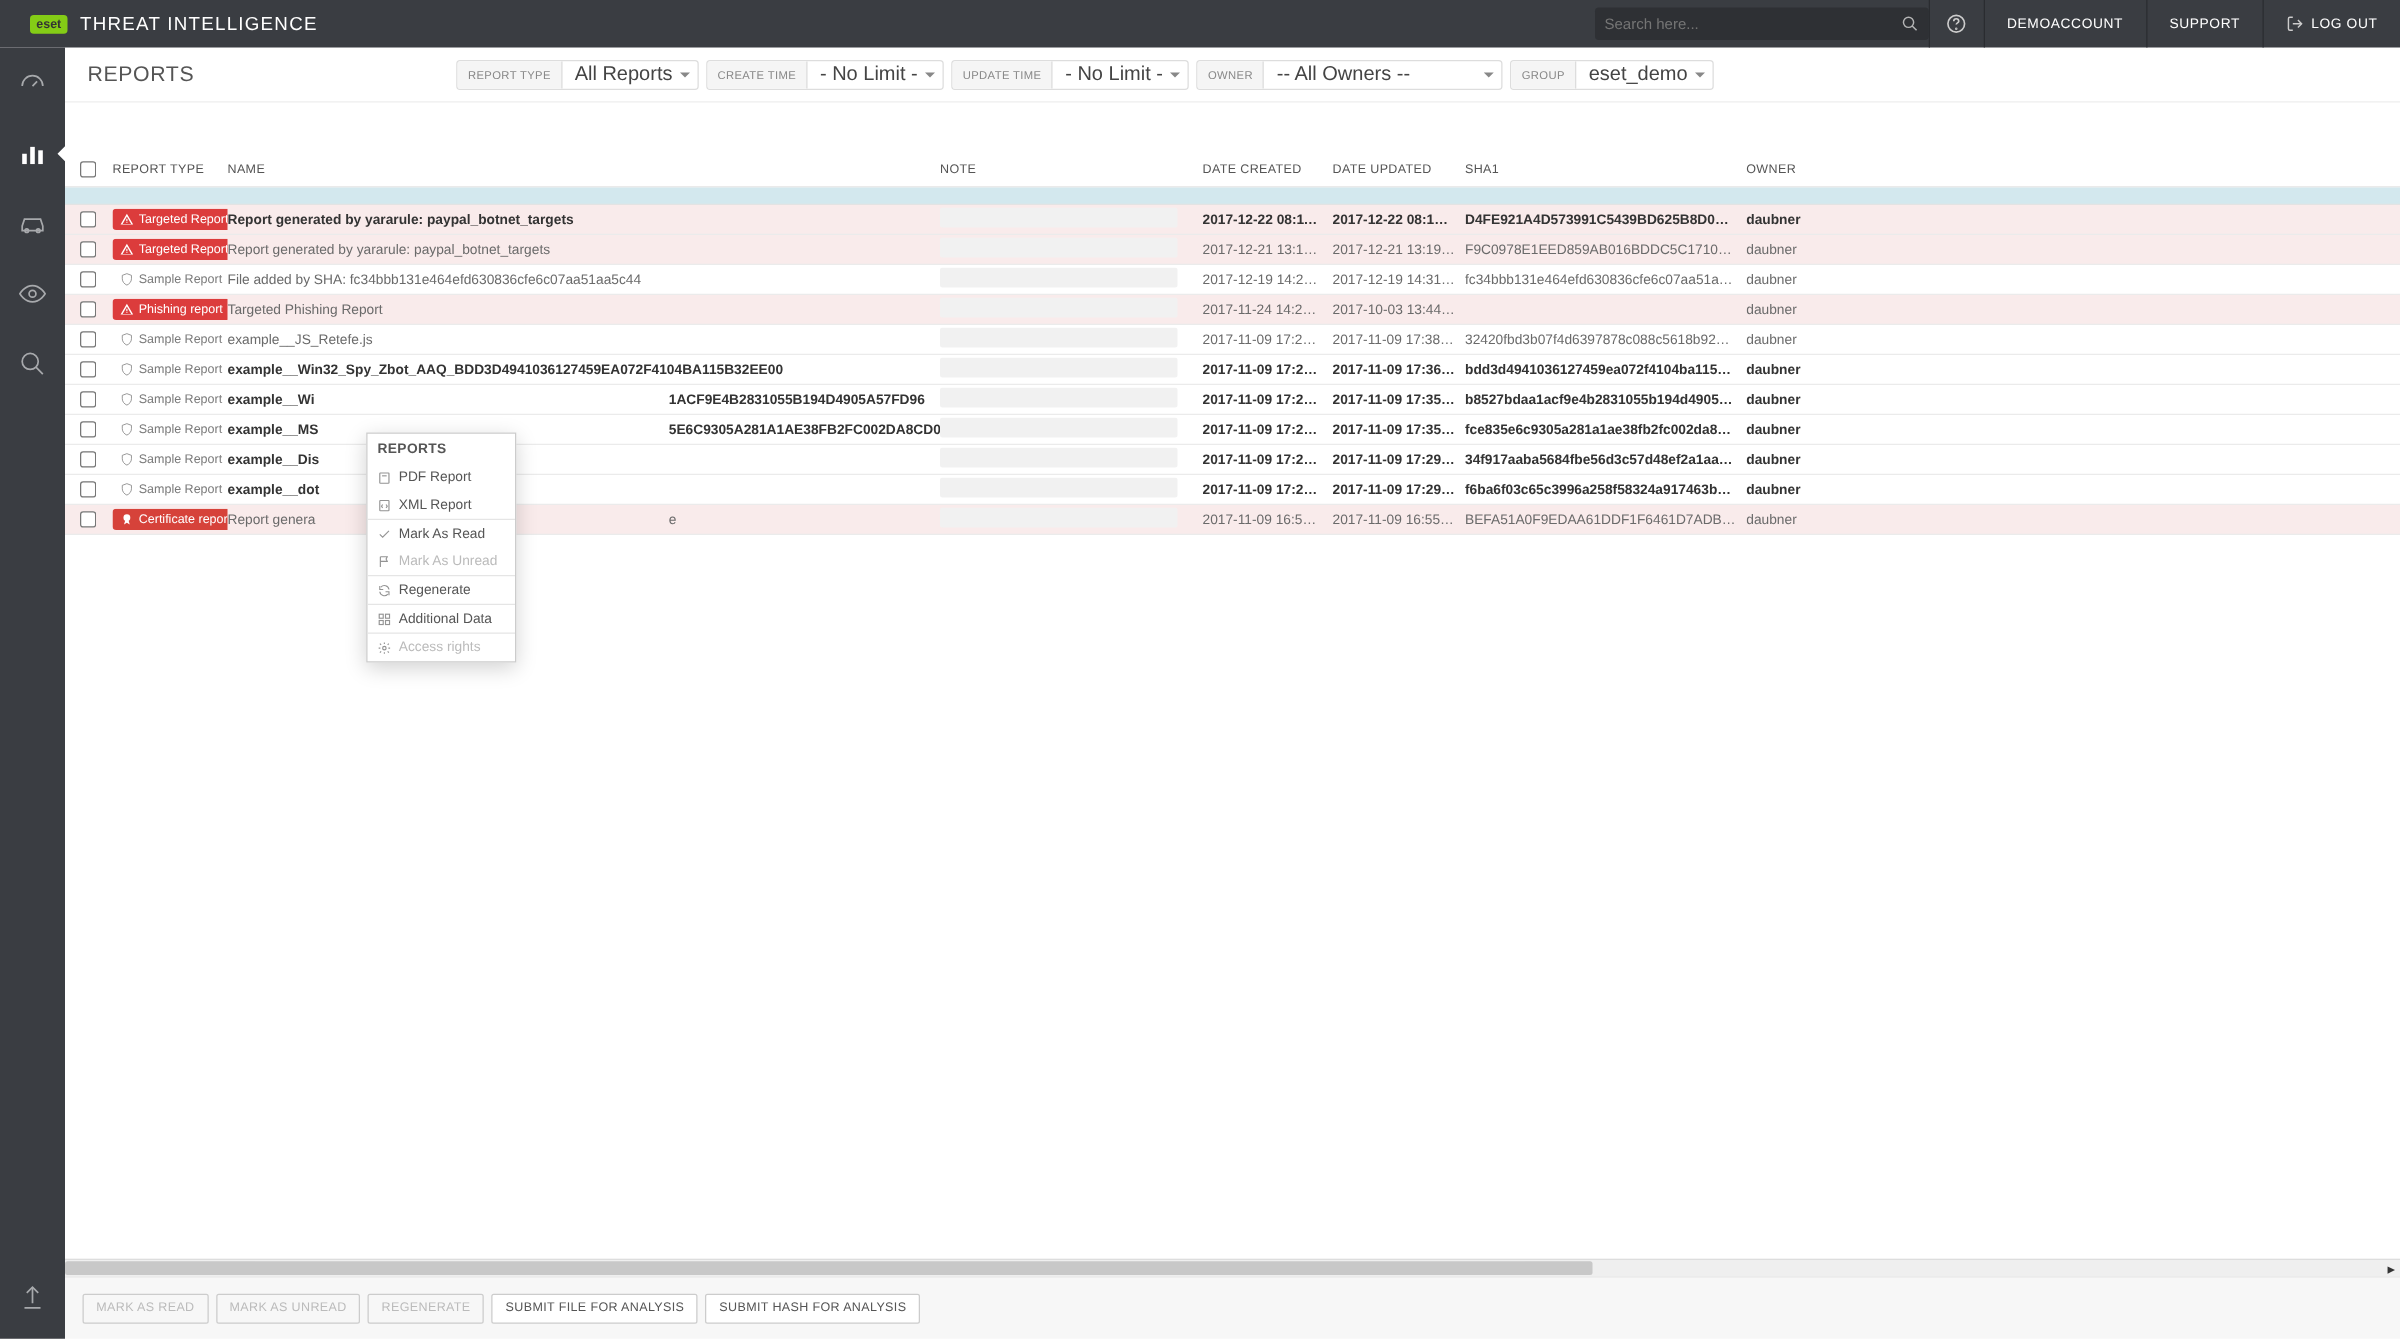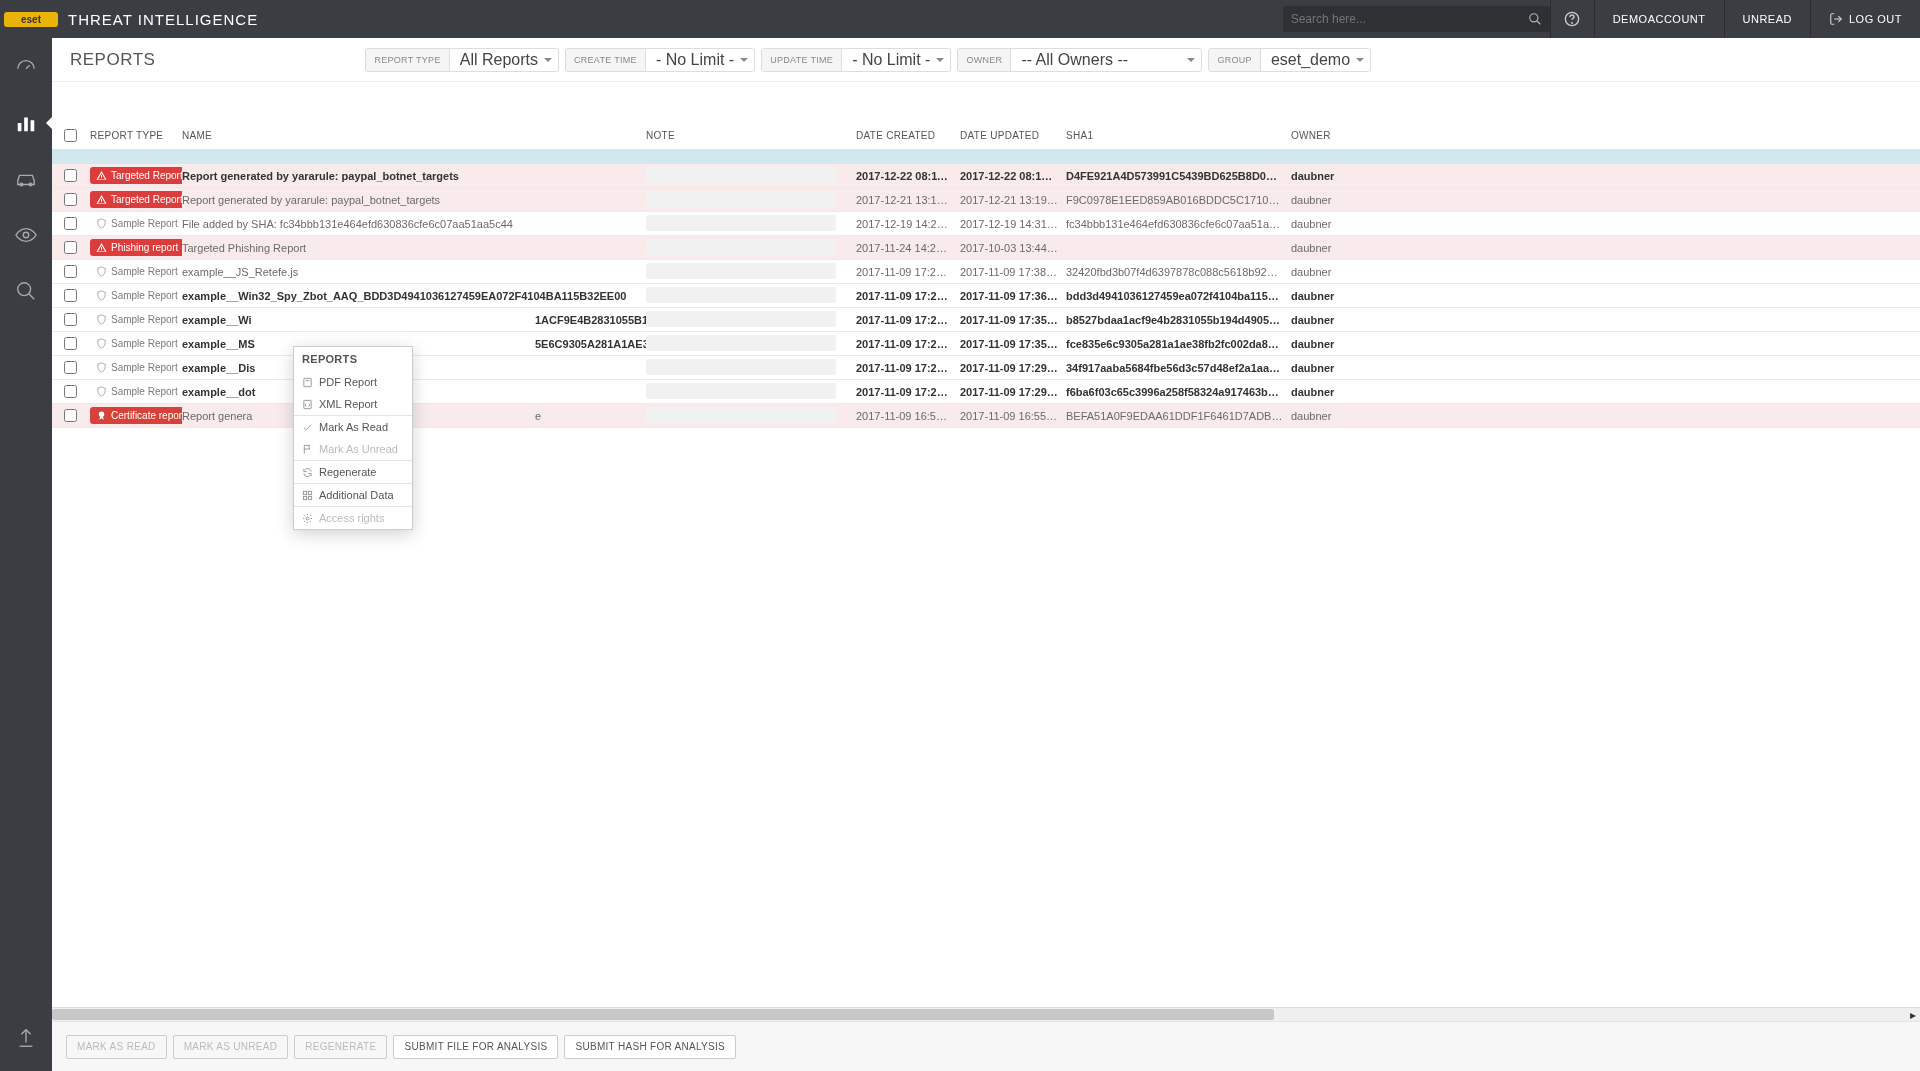--- a/index.html
+++ b/index.html
@@ -1,20 +1,20 @@
 <!DOCTYPE html>
 <html><head>
 <meta charset="utf-8">
 <style>
 * { margin: 0; padding: 0; box-sizing: border-box; }
 body { font-family: Arial, sans-serif; font-size: 12px; background: #fff; width: 1920px; height: 1071px; overflow: hidden; color: #333; }
 
 
 .topbar { height: 38px; background: #3a3d42; display: flex; align-items: center; color: #fff; }
-.logo-box { background: #eab308; color: #333; font-weight: bold; font-size: 10px; padding: 2px 17px; border-radius: 3px; margin-left: 4px; }
+.logo-box { background: #84cc16; color: #333; font-weight: bold; font-size: 10px; padding: 2px 5px; border-radius: 3px; margin-left: 24px; }
 .brand { font-size: 15px; letter-spacing: 1px; margin-left: 10px; font-weight: 300; }
 .top-spacer { flex: 1 1 auto; }
 .search { width: 267px; height: 26px; background: #2e3034; border-radius: 3px; display: flex; align-items: center; padding: 0 8px; color: #bbb; }
 .search input { flex: 1; background: transparent; border: none; color: #eee; font-size: 12px; outline: none; }
 .search-icon { width: 14px; height: 14px; opacity: .85; }
 .help-btn { width: 44px; display:flex; align-items:center; justify-content:center; height:38px; border-left:1px solid #2a2c30;}
 .top-link { padding: 0 18px; height: 38px; display:flex; align-items:center; font-size: 11px; letter-spacing: .5px; border-left:1px solid #2a2c30; cursor:pointer;}
 .logout-icon { width:14px; height:14px; margin-right:6px;}
 
 
@@ -34,21 +34,21 @@
 .flabel { background:#f5f5f5; padding:0 8px; font-size:9px; color:#888; letter-spacing:.3px; border-right:1px solid #ddd; height:100%; display:flex; align-items:center; white-space:nowrap;}
 .fvalue { padding: 0 20px 0 10px; font-size:16px; color:#444; min-width:60px; position:relative; cursor:pointer;}
 .fvalue::after { content:""; position:absolute; right:6px; top:40%; width:0;height:0;border:4px solid transparent; border-top-color:#888;}
 .fvalue.wide { min-width:190px;}
 
 
 .table-wrap { flex:1; overflow:hidden; position:relative;}
 .thead { display:flex; align-items:center; height: 28px; border-bottom:1px solid #e3e3e3; padding:0 12px; font-size:10px; color:#555; letter-spacing:.3px; background:#fff;}
 .col-cb { width: 26px; display:flex; align-items:center;}
 .col-type { width: 92px; }
-.col-name { width: 464px; }
+.col-name { width: 570px; }
 .col-note { width: 210px; }
 .col-created { width: 104px; }
 .col-updated { width: 106px; }
 .col-sha { width: 225px; }
 .col-owner { flex:1; }
 .selrow { height:14px; background:#d3e8ee; border-bottom:1px solid #e3e3e3;}
 .tbody { }
 .row { display:flex; align-items:center; height:24px; border-bottom:1px solid #ebebeb; padding:0 12px; font-size:11px; color:#6a6a6a; cursor:pointer;}
 .row.danger { background:#f9ebeb; }
 .row .col-cb input { }
@@ -93,21 +93,21 @@
       </svg>
   </div>
   <div class="help-btn">
     <svg width="16" height="16" viewBox="0 0 24 24" fill="none" stroke="#ccc" stroke-width="2">
         <circle cx="12" cy="12" r="10"></circle>
         <path d="M9 9a3 3 0 116 0c0 2-3 2-3 4"></path>
         <circle cx="12" cy="18" r=".5" fill="#ccc"></circle>
       </svg>
   </div>
   <div class="top-link">DEMOACCOUNT</div>
-  <div class="top-link">UNREAD</div>
+  <div class="top-link">SUPPORT</div>
   <div class="top-link">
     <svg class="logout-icon" viewBox="0 0 24 24" fill="none" stroke="#ccc" stroke-width="2">
         <path d="M9 21H5a2 2 0 01-2-2V5a2 2 0 012-2h4"></path>
         <polyline points="16 17 21 12 16 7"></polyline>
         <line x1="21" y1="12" x2="9" y2="12"></line>
       </svg>
     <span>LOG OUT</span>
   </div>
 </div>
 

